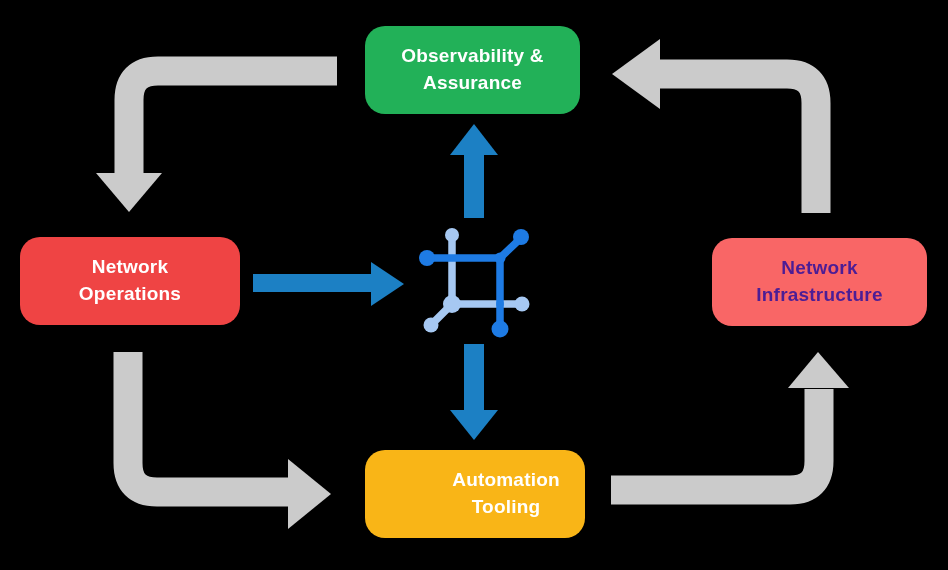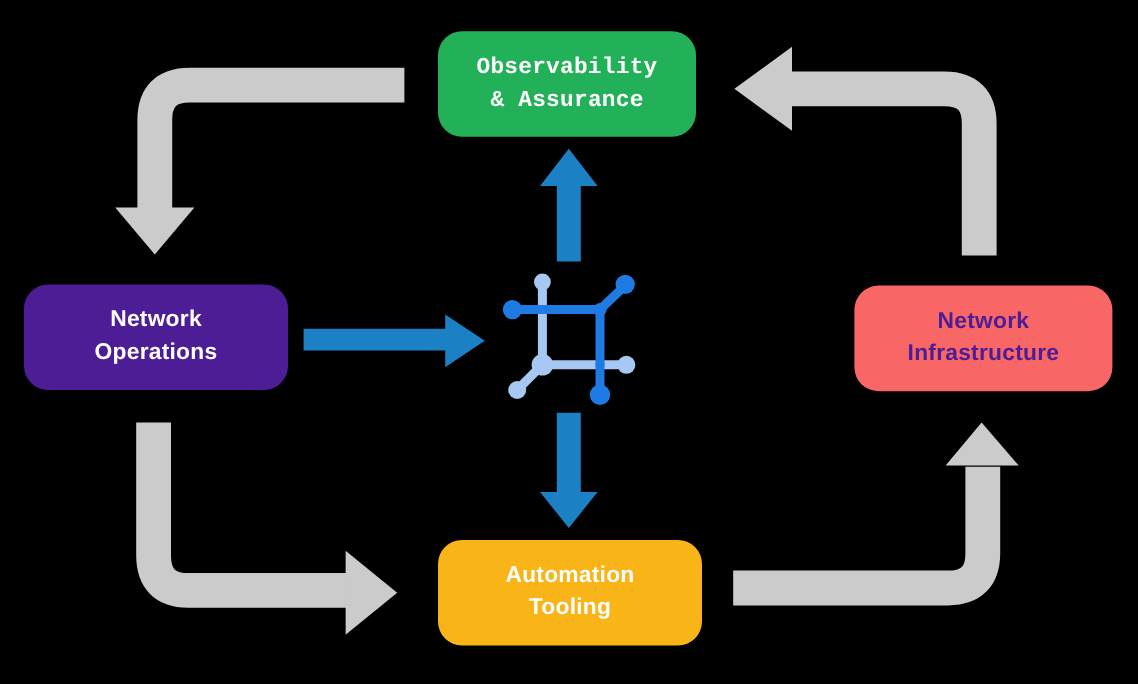--- a/index.html
+++ b/index.html
@@ -96,29 +96,29 @@
       <path class="icon-dark-line" d="M85,33 V79"></path>
       <path class="icon-dark-line" d="M85,33 L106,13"></path>
       <path class="icon-dark-line" d="M85,79 V104"></path>
       <circle class="icon-dark-dot" cx="12" cy="33" r="8"></circle>
       <circle class="icon-dark-dot" cx="85" cy="33" r="5.5"></circle>
       <circle class="icon-dark-dot" cx="106" cy="12" r="8"></circle>
       <circle class="icon-dark-dot" cx="85" cy="104" r="8.5"></circle>
     </g>
   </svg>
 
-  <div class="node" id="node-observability" style="background: rgb(34, 177, 88); color: rgb(255, 255, 255); font-family: Liberation Mono, monospace;">
+  <div class="node" id="node-observability" style="background: rgb(34, 177, 88); color: rgb(255, 255, 255);">
     <span class="label">Observability &amp; Assurance</span>
   </div>
 
-  <div class="node" id="node-operations" style="background: #4c1d95; color: rgb(255, 255, 255);">
+  <div class="node" id="node-operations" style="background: #ef4444; color: rgb(255, 255, 255);">
     <span class="label">Network Operations</span>
   </div>
 
   <div class="node" id="node-infrastructure" style="background: rgb(249, 102, 102); color: #4c1d95;">
     <span class="label">Network Infrastructure</span>
   </div>
 
-  <div class="node" id="node-tooling" style="background: rgb(249, 181, 23); color: rgb(255, 255, 255);">
+  <div class="node" id="node-tooling" style="background: rgb(249, 181, 23); color: rgb(255, 255, 255); justify-content: flex-end;">
     <span class="label">Automation Tooling</span>
   </div>
 
 </div>
 
 </body></html>

